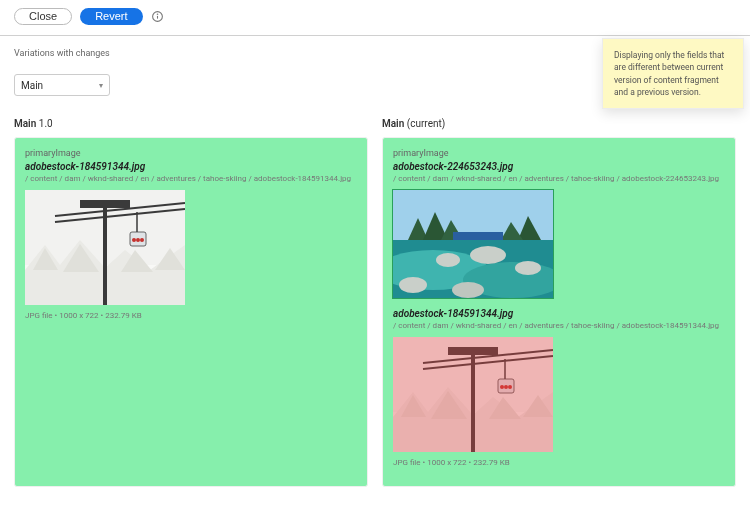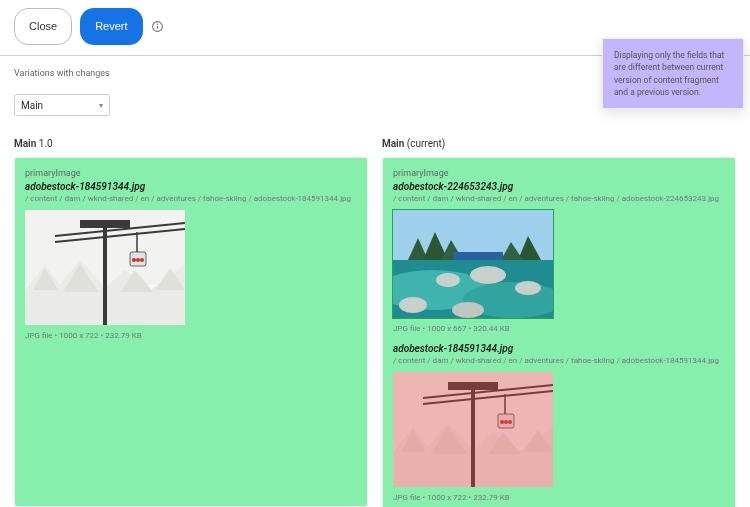--- a/index.html
+++ b/index.html
@@ -21,39 +21,39 @@
     border-bottom: 1px solid #d0d0d0;
   }
   .title {
     font-size: 18px;
     font-weight: 600;
     color: #2c2c2c;
   }
   .header-actions { display: flex; align-items: center; gap: 8px; }
   .btn {
     border-radius: 14px;
-    padding: 12px 14px;
+    padding: 2px 14px;
     font-size: 11px;
     font-weight: 500;
     cursor: pointer;
     border: 1px solid transparent;
     line-height: 1;
   }
   .btn-outline { background: #fff; border: 1px solid #bbb; color: #333; }
   .btn-primary { background: #1673e6; color: #fff; }
   .info-icon {
     width: 14px; height: 14px; display: inline-flex; align-items: center; justify-content: center;
     color: #777;
   }
   .tooltip {
     position: absolute;
     top: 38px;
     right: 6px;
     width: 142px;
-    background: #c4b5fd;
+    background: #fef9c3;
     border: 1px solid #ececec;
     box-shadow: 0 4px 12px rgba(0,0,0,0.12);
     padding: 10px 11px;
     font-size: 8.5px;
     line-height: 1.45;
     color: #555;
     z-index: 10;
   }
   .controls {
     padding: 12px 14px 4px 14px;
@@ -220,21 +220,20 @@
           <ellipse cx="95" cy="65" rx="18" ry="9" fill="#c9cfc9"></ellipse>
           <ellipse cx="135" cy="78" rx="13" ry="7" fill="#c9cfc9"></ellipse>
           <ellipse cx="75" cy="100" rx="16" ry="8" fill="#bfc6bf"></ellipse>
           <polygon points="15,50 25,28 35,50" fill="#2f5d3a"></polygon>
           <polygon points="30,50 42,22 55,50" fill="#2a5634"></polygon>
           <polygon points="48,50 58,30 70,50" fill="#316240"></polygon>
           <polygon points="125,50 135,26 148,50" fill="#2a5634"></polygon>
           <polygon points="108,50 118,32 130,50" fill="#316240"></polygon>
           <rect x="60" y="42" width="50" height="8" fill="#2a5fa0"></rect>
         </svg>
-        <div class="metaline">JPG file • 1000 x 667 • 320.44 KB</div>
       </div>
 
       <div class="asset-block">
         <div class="assetname">adobestock-184591344.jpg</div>
         <div class="assetpath">/ content / dam / wknd-shared / en / adventures / tahoe-skiing / adobestock-184591344.jpg</div>
         <div class="removed-overlay" style="width:160px;">
           <svg class="thumb" viewBox="0 0 160 115" preserveAspectRatio="xMidYMid slice">
             <rect width="160" height="115" fill="#f2f2f0"></rect>
             <rect y="75" width="160" height="40" fill="#f8f8f6"></rect>
             <polygon points="0,80 20,55 35,75 55,50 80,78 100,60 125,80 160,55 160,115 0,115" fill="#eaeae6"></polygon>

